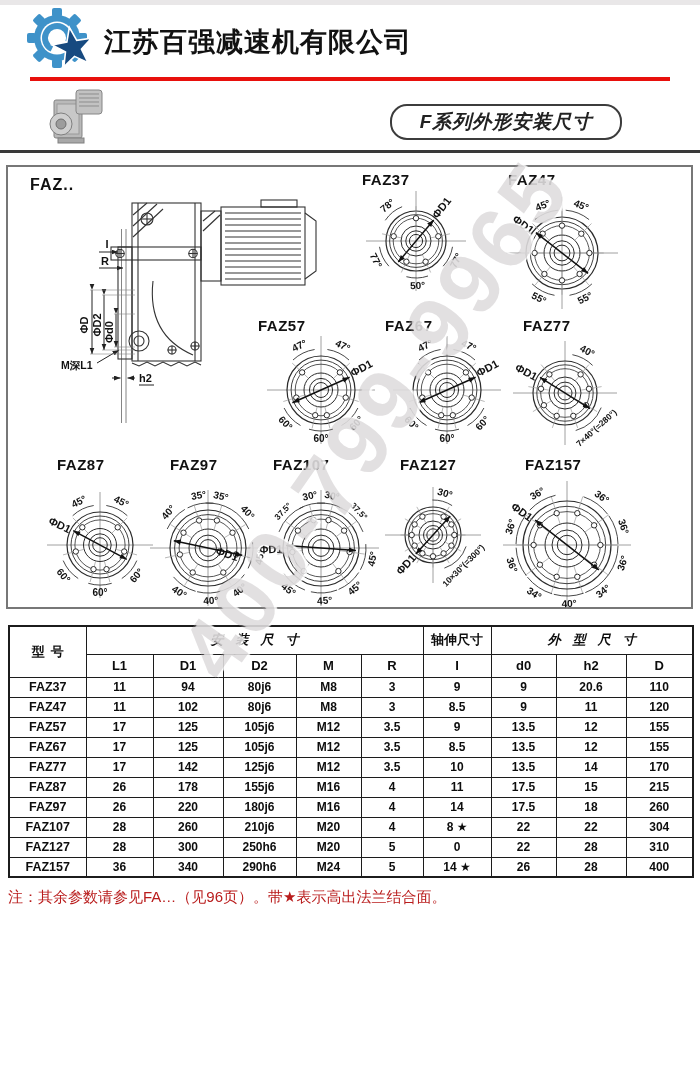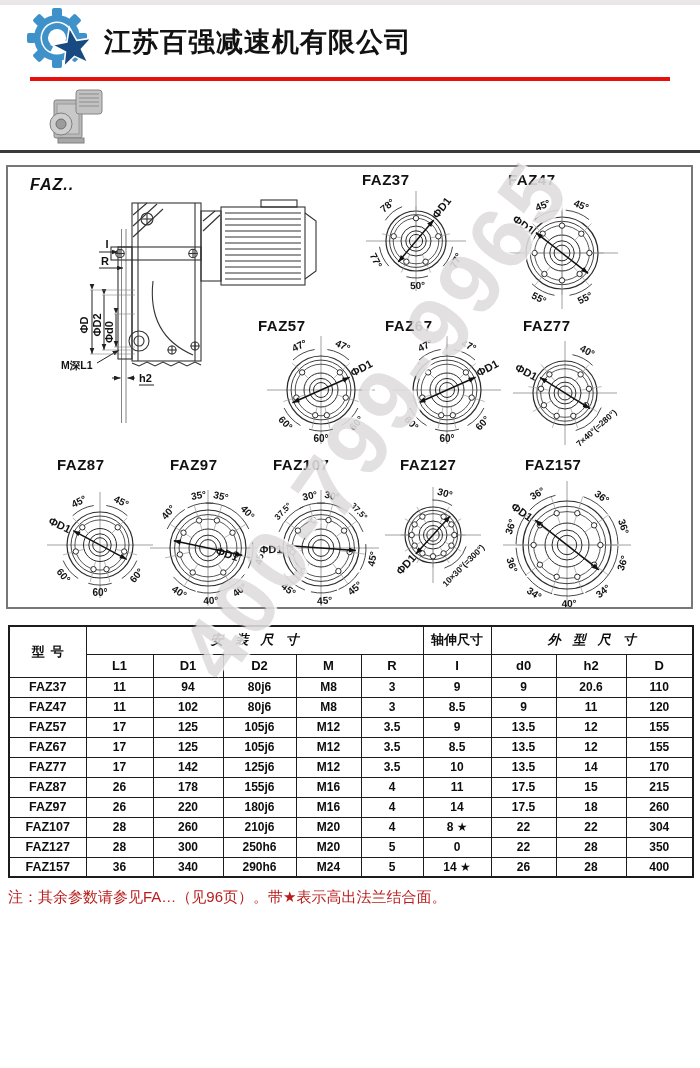--- a/index.html
+++ b/index.html
@@ -8,21 +8,21 @@
   .abs{position:absolute;}
   #top-strip{left:0;top:0;width:700px;height:5px;background:#e9e7e8;}
   #company-name{left:104px;top:24px;font-size:27px;font-weight:bold;color:#121212;letter-spacing:1px;}
   #hotline{left:404px;top:32px;font-size:21px;font-weight:bold;color:#f20d0d;}
   #red-divider{left:30px;top:77px;width:640px;height:4px;background:#e8100c;}
   #badge{left:390px;top:104px;width:228px;height:32px;border:2px solid #3c3c3c;border-radius:17px;
          display:flex;align-items:center;justify-content:center;}
   #badge span{font-size:19px;font-weight:bold;font-style:italic;letter-spacing:1px;color:#222;}
   #section-divider{left:0;top:150px;width:700px;height:2.5px;background:#3a3a3a;}
   #diagram-panel{left:6px;top:165px;width:683px;height:440px;border:2px solid #777;background:transparent;}
-  #main-label{left:30px;top:176px;font-size:16px;font-weight:bold;letter-spacing:1px;font-style:italic;}
+  #main-label{left:30px;top:176px;font-size:16px;font-weight:bold;letter-spacing:1px;}
   .flange-name{position:absolute;font-size:15px;font-weight:bold;letter-spacing:0.5px;z-index:2;}
   .flange-svg{position:absolute;z-index:2;}
   #watermark{left:375px;top:420px;transform:translate(-50%,-50%) rotate(-55deg);
              font-size:88px;font-weight:bold;letter-spacing:5px;white-space:nowrap;
              color:rgba(158,152,156,0.30);text-shadow:2px 2px 1px rgba(255,255,255,0.85);
              z-index:4;pointer-events:none;}
   #spec-table{left:8px;top:625px;width:684px;border-collapse:collapse;z-index:2;position:absolute;
               table-layout:fixed;background:transparent;}
   #spec-table th,#spec-table td{border:1px solid #1c1c1c;text-align:center;vertical-align:middle;
               padding:0;font-weight:bold;color:#0d0d0d;}
@@ -74,20 +74,23 @@
     <rect x="32" y="6" width="26" height="24" rx="3" fill="#c2c2c2" stroke="#868686"></rect>
     <line x1="35" y1="10" x2="55" y2="10" stroke="#8d8d8d"></line>
     <line x1="35" y1="14" x2="55" y2="14" stroke="#8d8d8d"></line>
     <line x1="35" y1="18" x2="55" y2="18" stroke="#8d8d8d"></line>
     <line x1="35" y1="22" x2="55" y2="22" stroke="#8d8d8d"></line>
     <circle cx="17" cy="40" r="11" fill="#cfcfcf" stroke="#7f7f7f"></circle>
     <circle cx="17" cy="40" r="5" fill="#9c9c9c" stroke="#6f6f6f"></circle>
     <rect x="14" y="54" width="26" height="5" fill="#a8a8a8" stroke="#808080"></rect>
   </svg>
 
+  <div class="abs" id="badge">
+    <span>F系列外形安装尺寸</span>
+  </div>
   <div class="abs" id="section-divider"></div>
 
   <div class="abs" id="diagram-panel"></div>
   <div class="abs" id="main-label">FAZ..</div>
 
   <svg class="abs" style="left:55px;top:195px;z-index:2;" width="285" height="235" viewBox="0 0 285 235">
     <defs>
       <marker id="ar" markerWidth="8" markerHeight="6" refX="6.5" refY="2.5" orient="auto">
         <path d="M0,0 L6.5,2.5 L0,5 Z" fill="#222"></path>
       </marker>
@@ -721,21 +724,21 @@
         <tr>
           <td class="model">FAZ127</td>
           <td>28</td>
           <td>300</td>
           <td>250h6</td>
           <td>M20</td>
           <td>5</td>
           <td>0</td>
           <td>22</td>
           <td>28</td>
-          <td>350</td>
+          <td>310</td>
         </tr>
         <tr>
           <td class="model">FAZ157</td>
           <td>36</td>
           <td>340</td>
           <td>290h6</td>
           <td>M24</td>
           <td>5</td>
           <td>14 ★</td>
           <td>26</td>

